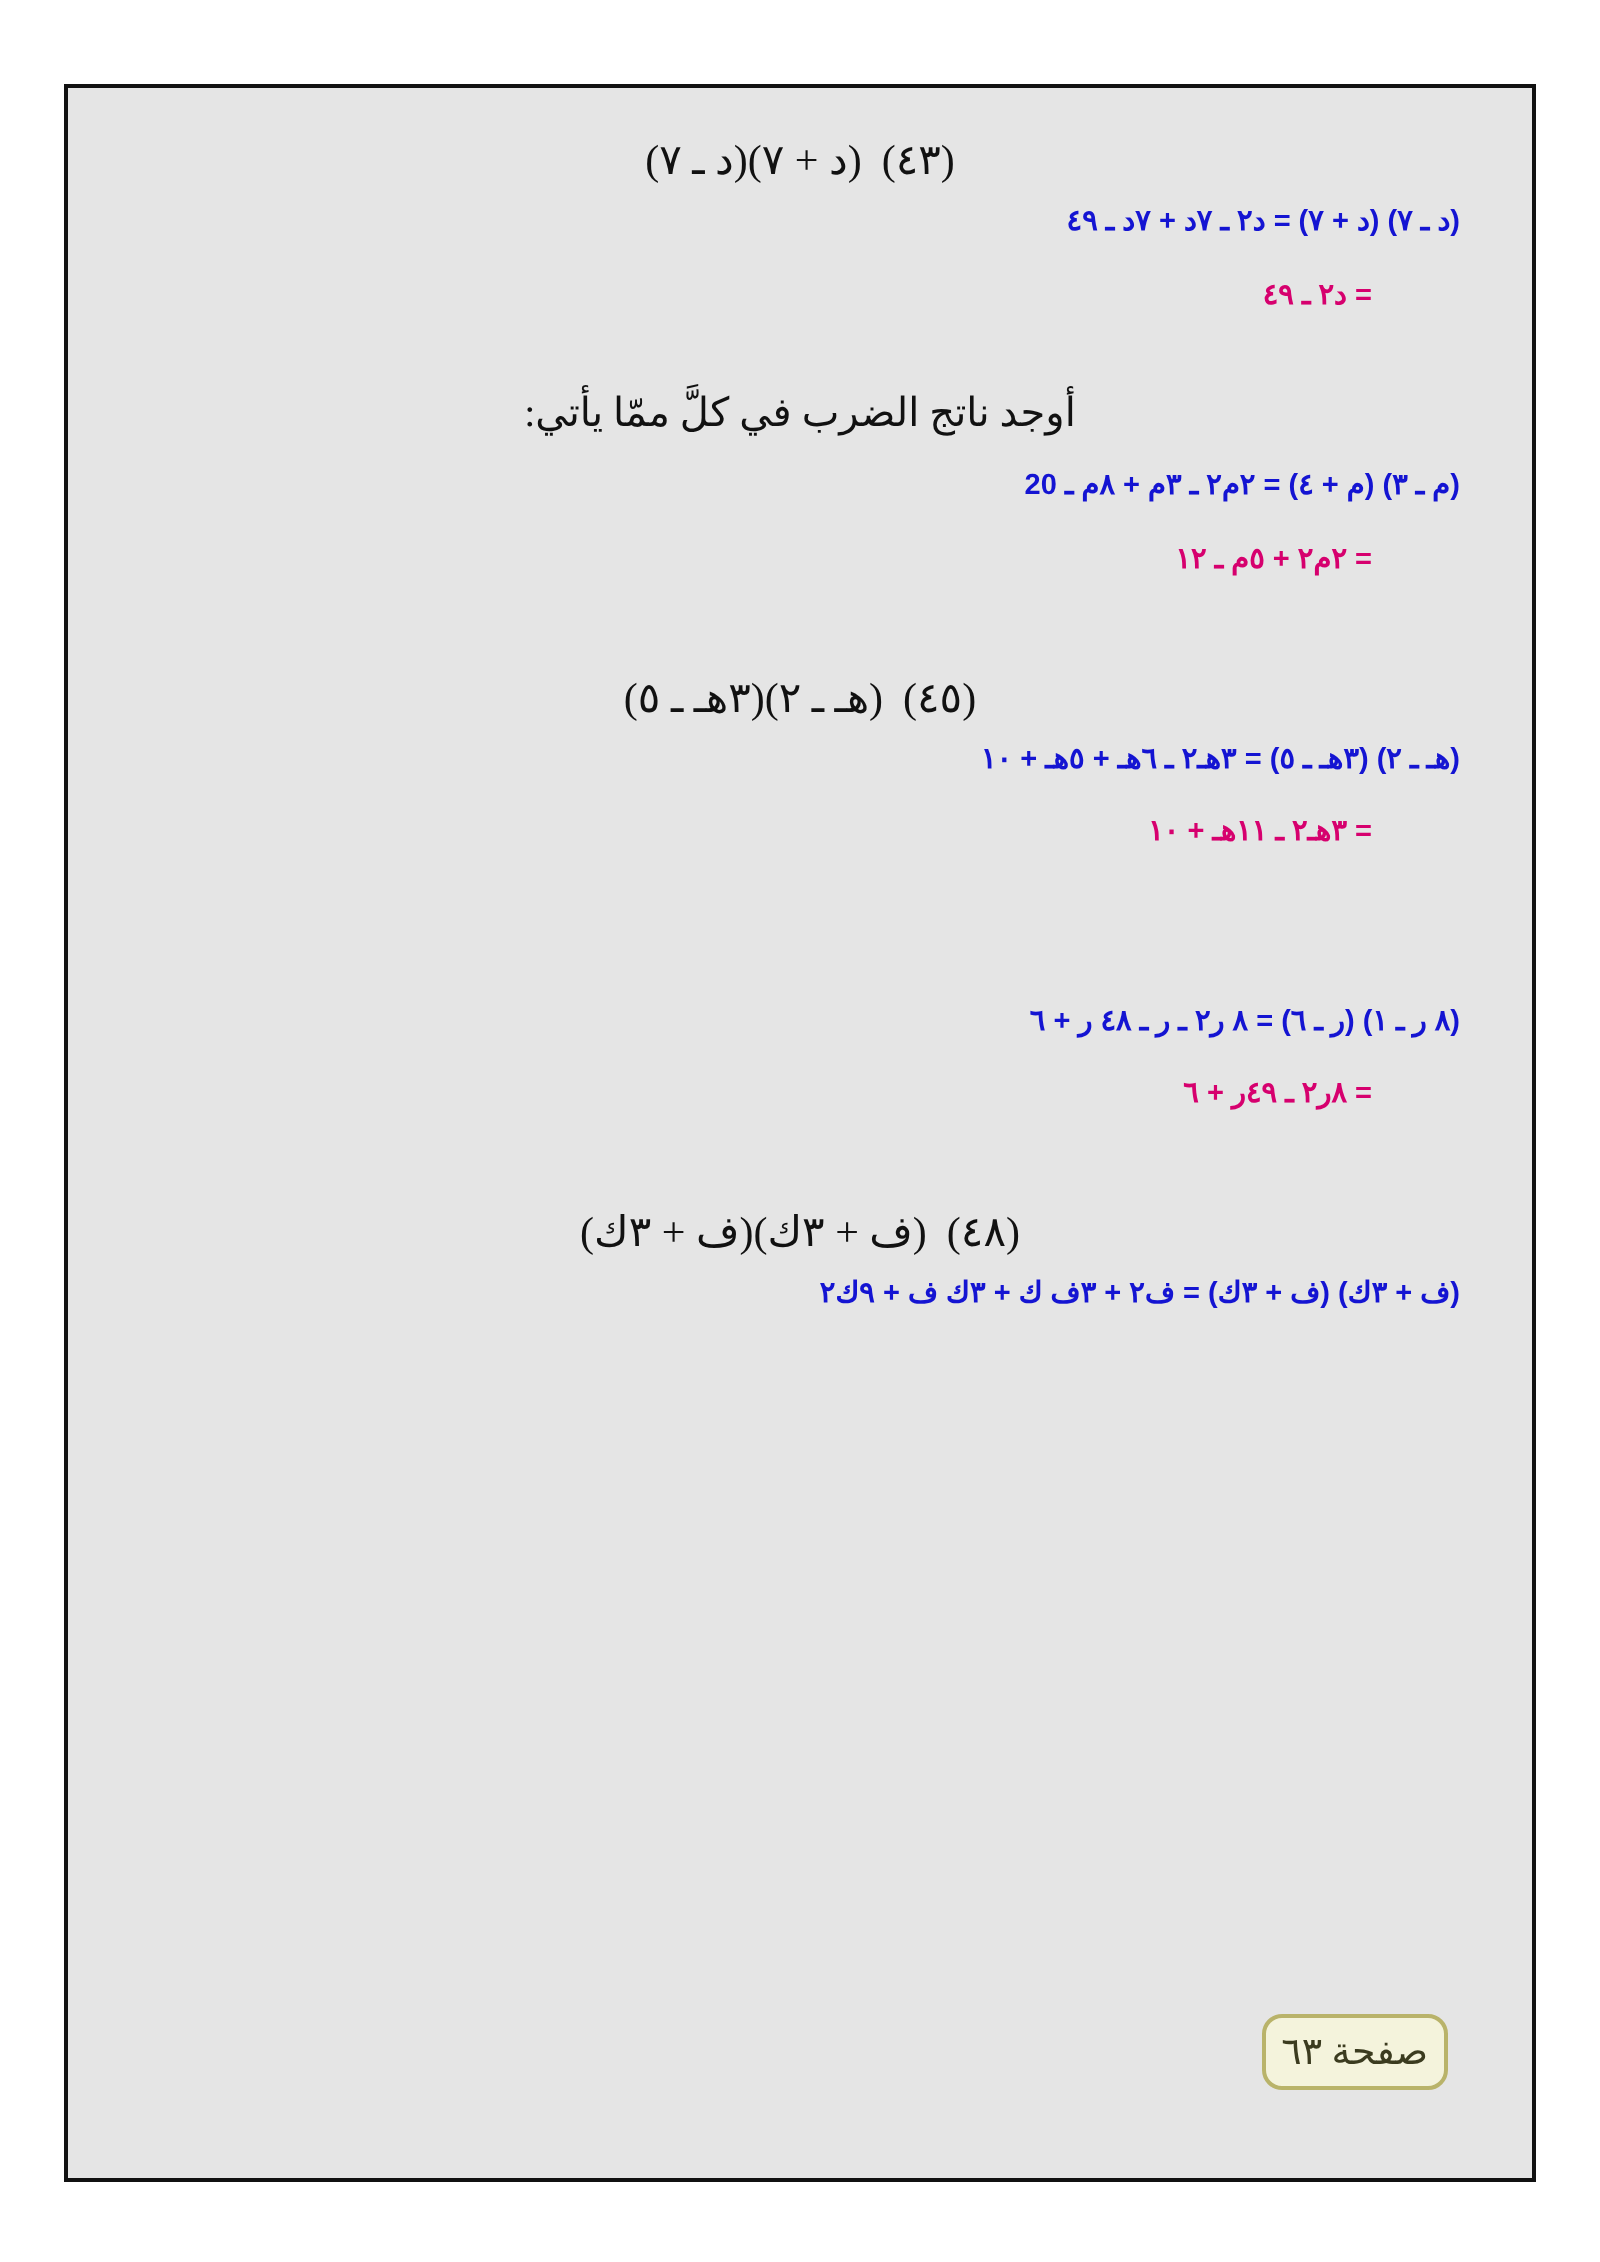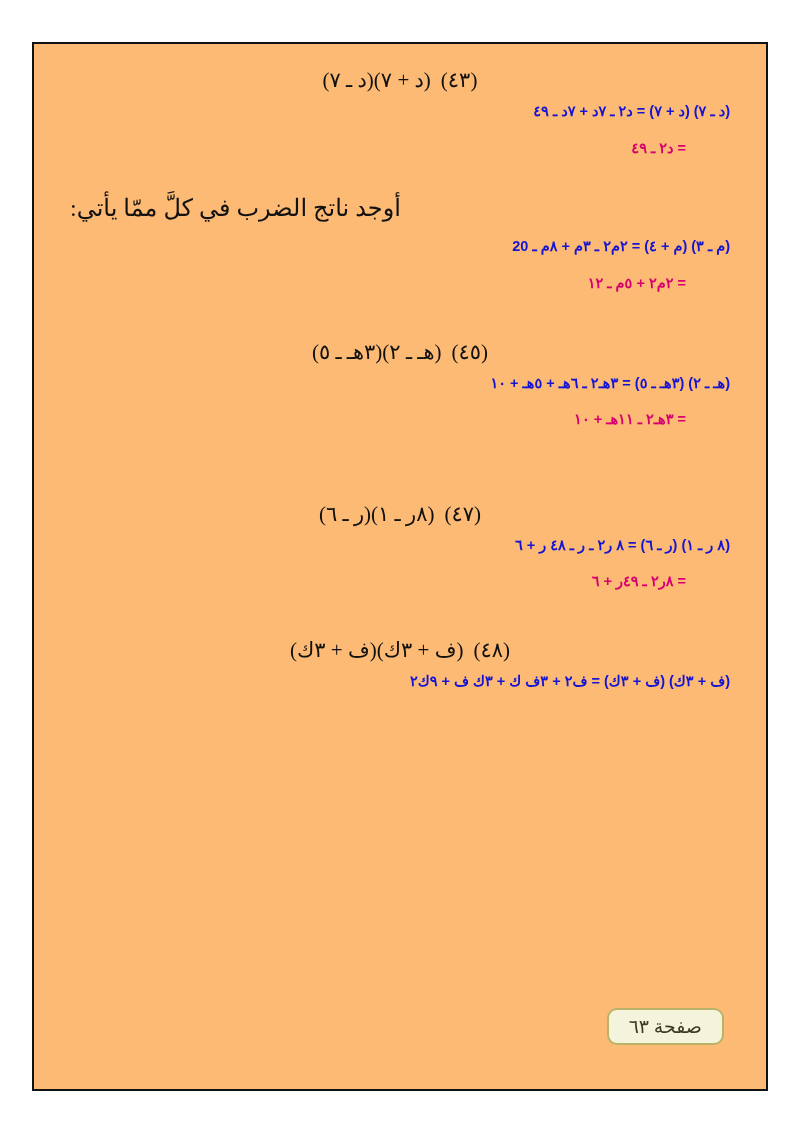--- a/index.html
+++ b/index.html
@@ -16,21 +16,21 @@
     overflow: hidden;
   }
   .page-frame {
     position: absolute;
     top: 42px;
     right: 32px;
     left: 32px;
     bottom: 40px;
     border: 2px solid #111111;
     box-sizing: border-box;
-    background: #fdba74;
+    background: #e5e5e5;
   }
   .page-inner {
     position: absolute;
     top: 10px;
     right: 10px;
     left: 10px;
     bottom: 10px;
     padding: 14px 26px 10px 26px;
     box-sizing: border-box;
   }
@@ -56,39 +56,39 @@
     font-size: 14.5px;
     direction: rtl;
     line-height: 1.7;
     white-space: nowrap;
   }
   .sol-1 { color: #1414d2; }
   .sol-2 { color: #d6006e; margin-top: 12px; }
   .sol-2.indent { padding-right: 44px; }
   .sol-1.indent { padding-right: 0px; }
   .section-heading {
-    text-align: left;
-    font-size: 24px;
+    text-align: center;
+    font-size: 20px;
     color: #111111;
     margin: 34px 0 12px 0;
     direction: rtl;
     white-space: nowrap;
   }
   .spacer-lg { height: 26px; }
   .page-badge-wrap {
     position: absolute;
     bottom: 34px;
     right: 32px;
   }
   .page-badge {
     display: inline-block;
     background: #f4f3dc;
     border: 2px solid #b9b36a;
     border-radius: 10px;
-    padding: 5px 20px;
+    padding: 5px 8px;
     font-size: 19px;
     color: #3b3b1f;
     direction: rtl;
     white-space: nowrap;
   }
 </style>
 </head>
 <body>
 
 <div class="page-frame">
@@ -118,23 +118,20 @@
       <div class="sol sol-1 indent">(هـ ـ ٢) (٣هـ ـ ٥)  = ٣هـ٢ ـ ٦هـ + ٥هـ + ١٠</div>
       <div class="sol sol-2 indent">= ٣هـ٢ ـ ١١هـ + ١٠</div>
     </div>
 
     <div class="spacer-lg"></div>
 
 
     <div class="spacer-lg"></div>
 
     <div class="problem-block">
-      <div class="q-line">
-        <span class="q-num">(٤٧)</span><span>(٨ر ـ ١)(ر ـ ٦)</span>
-      </div>
       <div class="sol sol-1 indent">(٨ ر ـ ١) (ر ـ ٦)  = ٨ ر٢ ـ ر ـ ٤٨ ر + ٦</div>
       <div class="sol sol-2 indent">= ٨ر٢ ـ ٤٩ر + ٦</div>
     </div>
 
     <div class="spacer-lg"></div>
 
     <div class="problem-block">
       <div class="q-line">
         <span class="q-num">(٤٨)</span><span>(ف + ٣ك)(ف + ٣ك)</span>
       </div>

